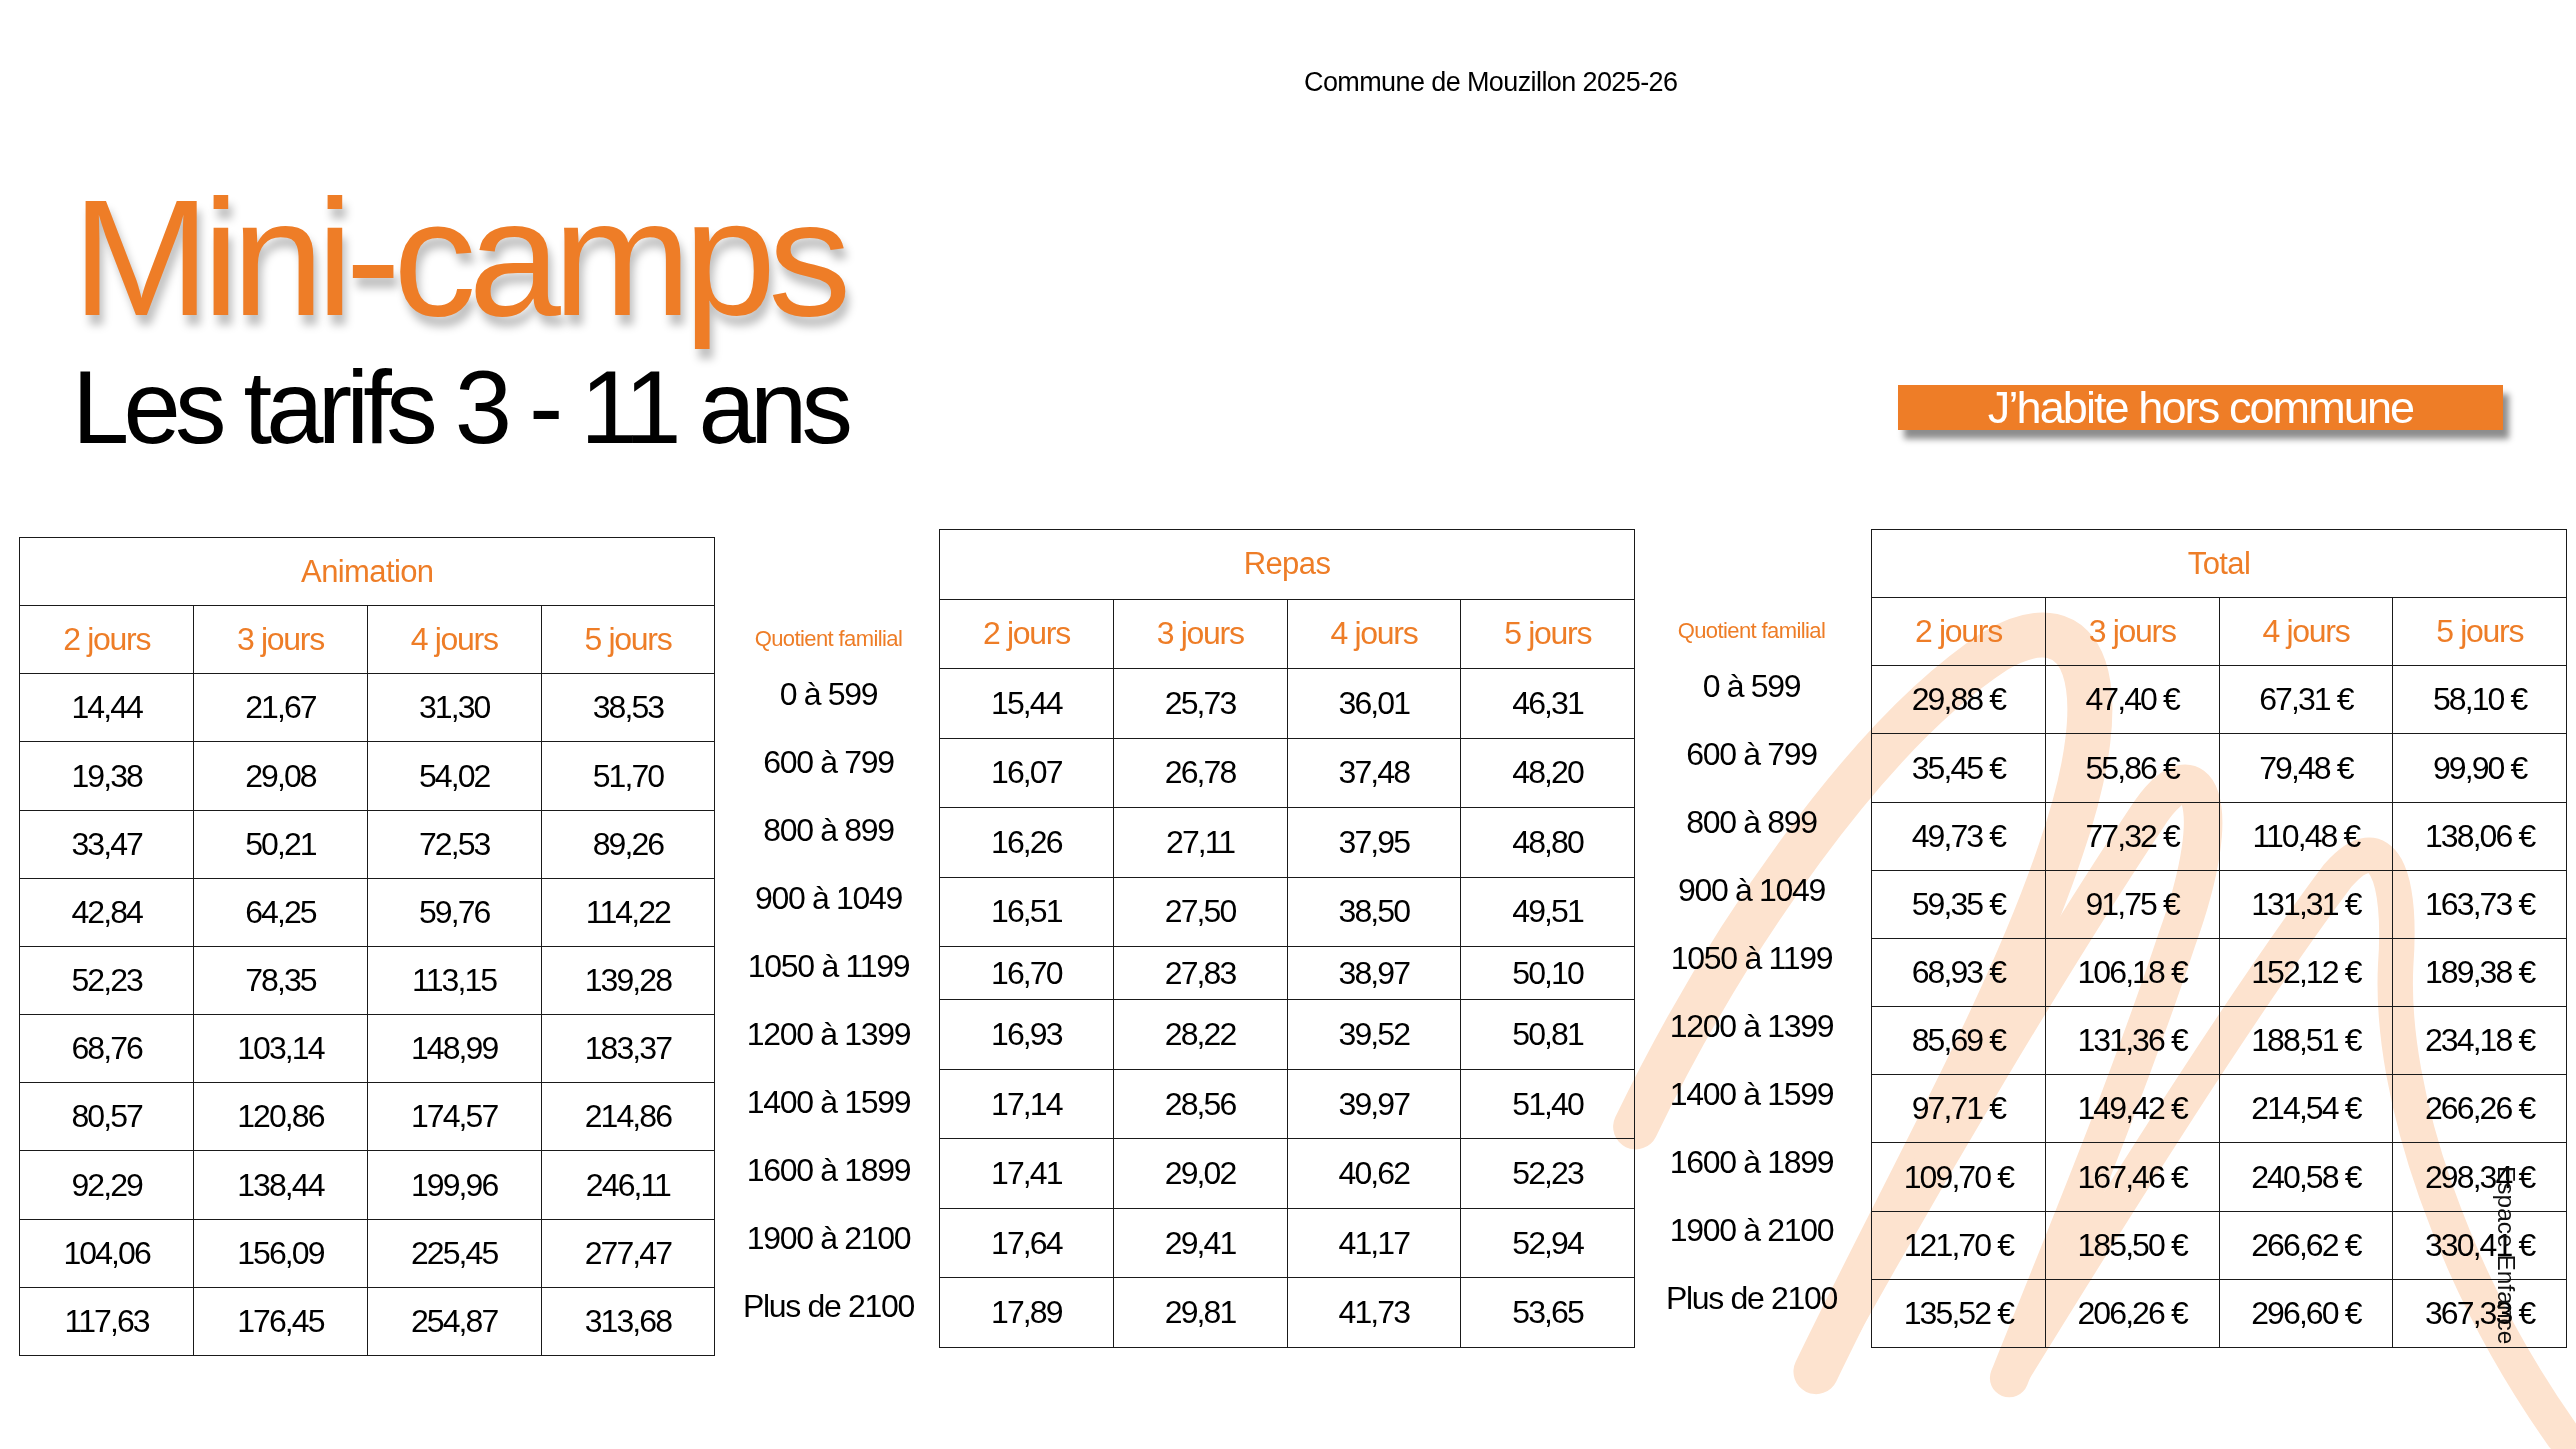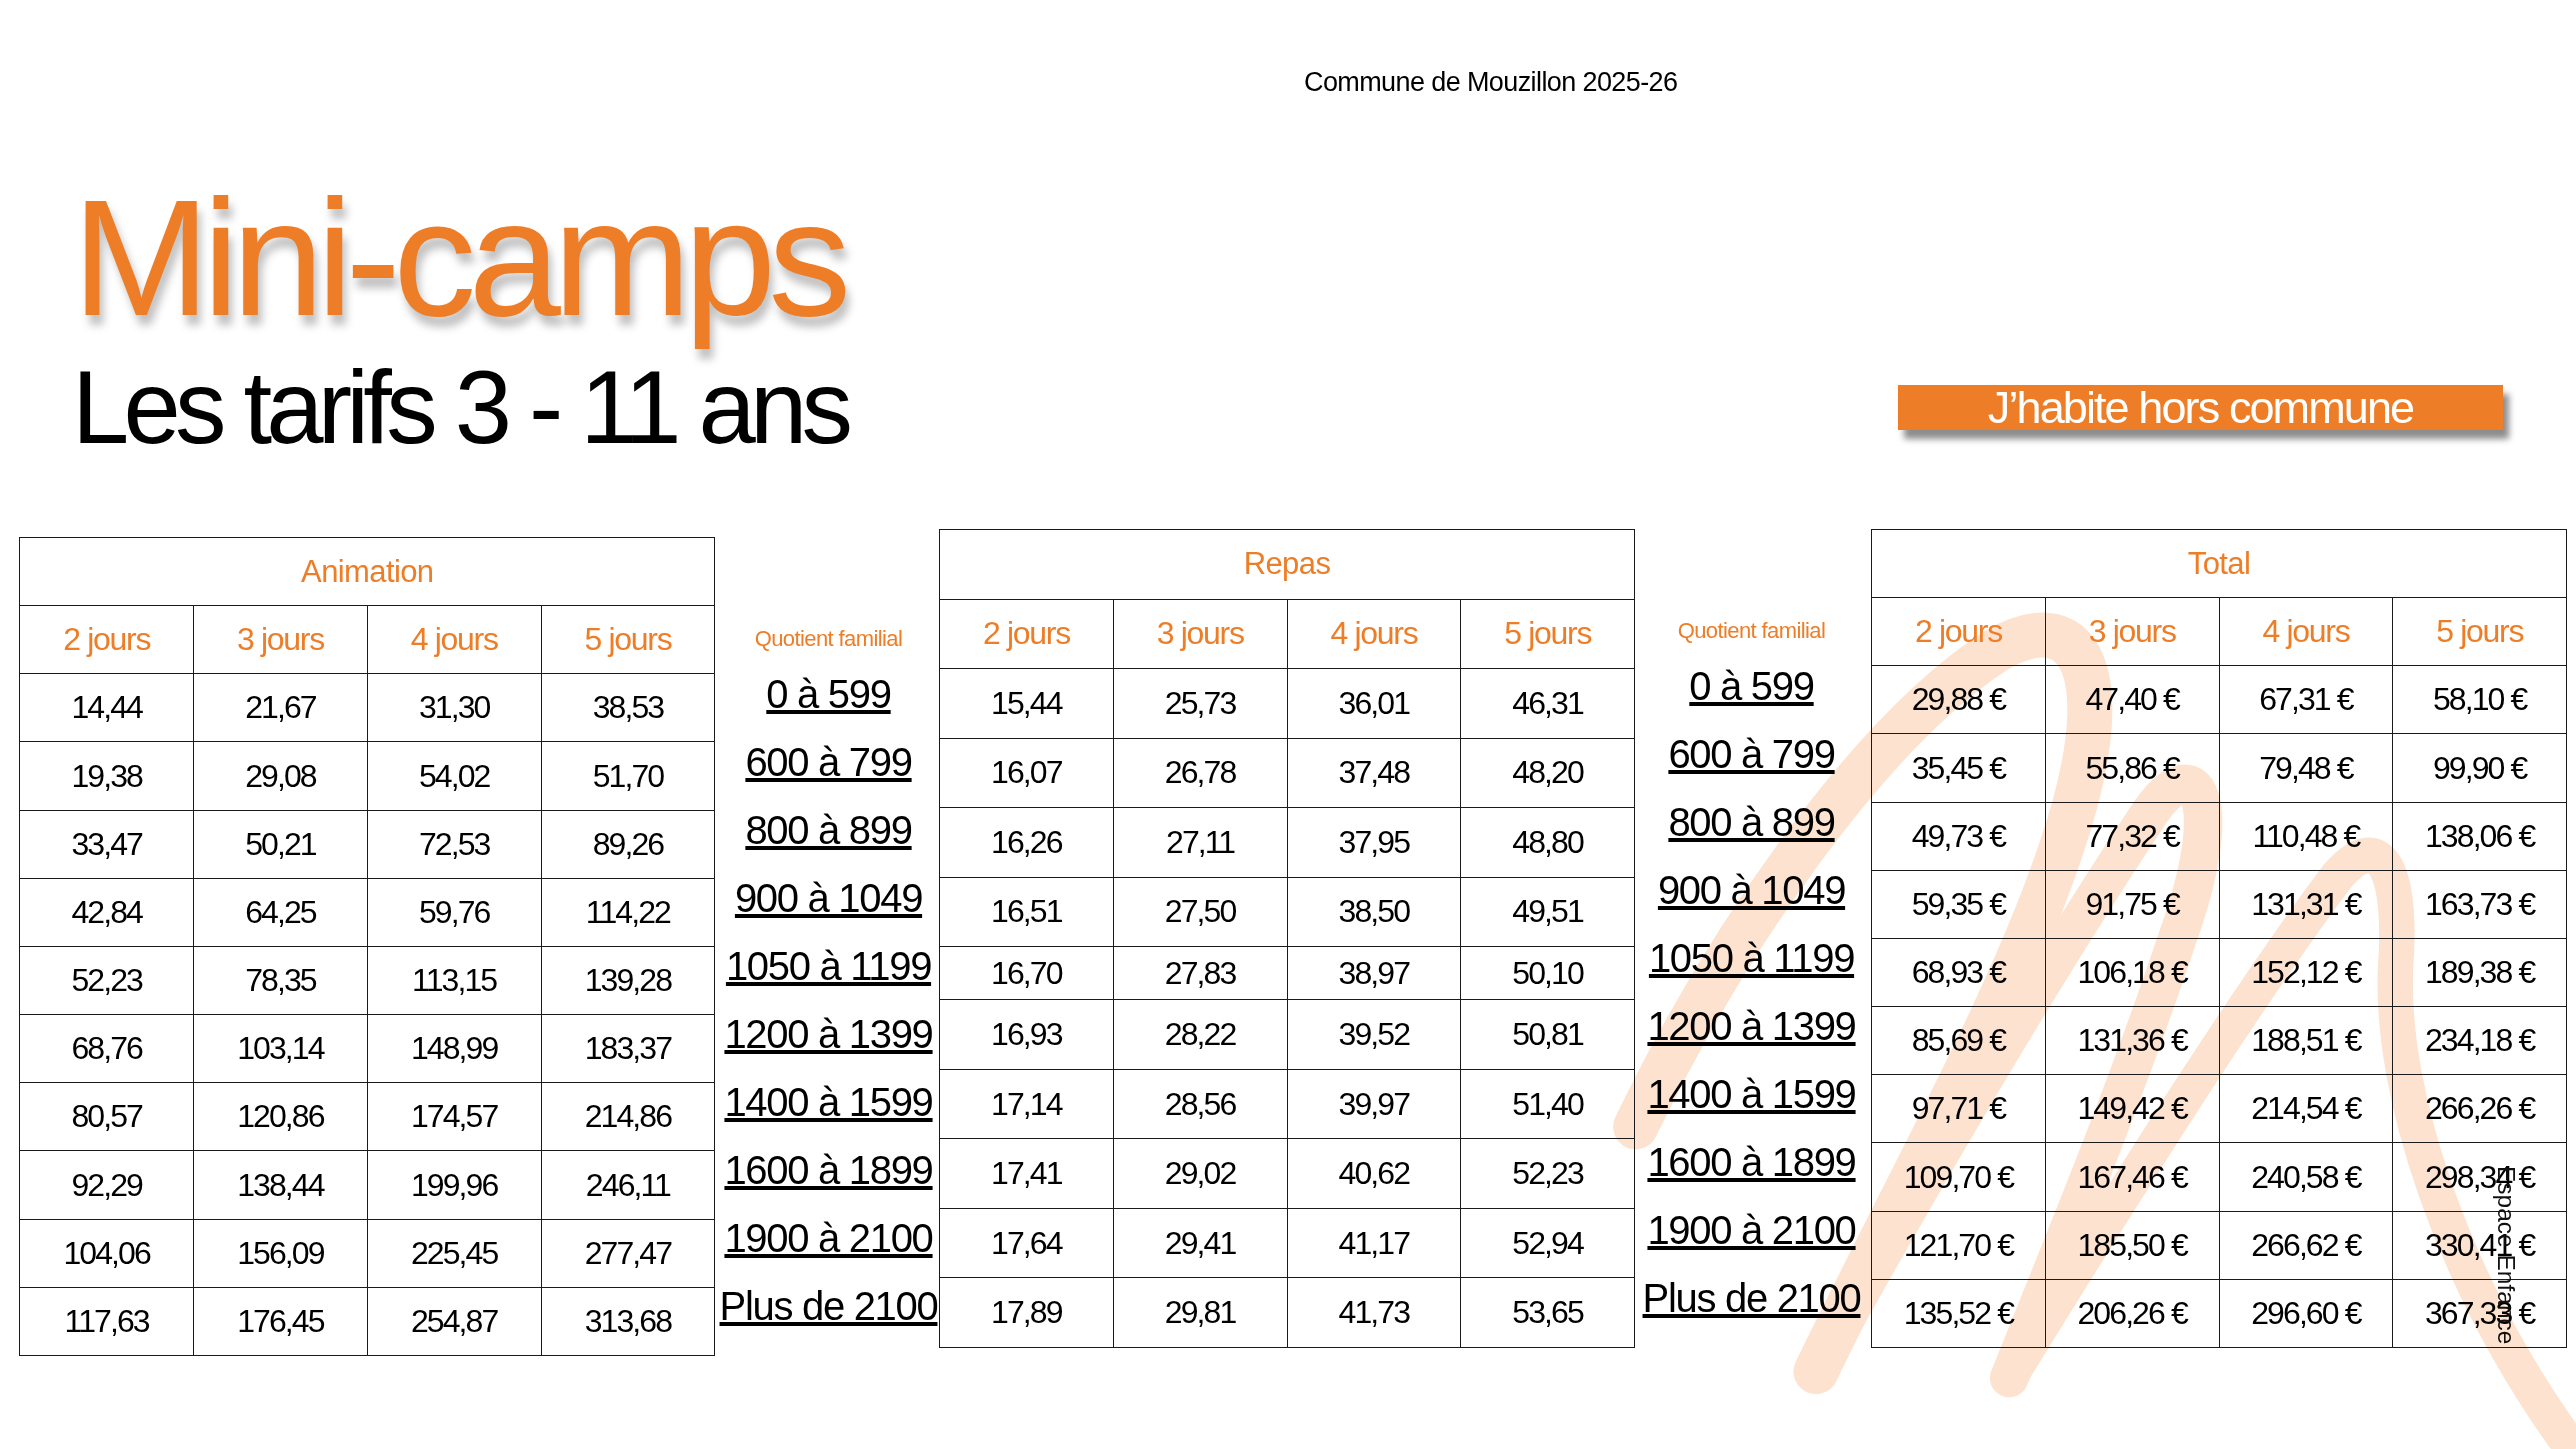--- a/index.html
+++ b/index.html
@@ -23,21 +23,21 @@
   table.grid {
     position:absolute; border-collapse:collapse; table-layout:fixed; z-index:1;
     background:transparent;
   }
   table.grid td { border:1.9px solid #1a1a1a; text-align:center; padding:0; overflow:hidden; white-space:nowrap; }
   table.grid td.section { color:#ee7d27; font-size:31px; letter-spacing:-0.6px; }
   table.grid td.day { color:#ee7d27; font-size:32px; letter-spacing:-1.3px; }
   table.grid td.val { font-size:32px; letter-spacing:-1.9px; }
   .qf { position:absolute; z-index:1; width:225px; text-align:center; }
   .qf .qf-head { color:#ee7d27; font-size:22px; letter-spacing:-0.6px; white-space:nowrap; }
-  .qf .qf-row { font-size:40px; letter-spacing:-1.3px; white-space:nowrap;text-decoration:underline; }
+  .qf .qf-row { font-size:32px; letter-spacing:-1.3px; white-space:nowrap; }
   .side-label {
     left:2492px; top:1166px; z-index:2; font-size:24.5px; writing-mode:vertical-rl;
     white-space:nowrap; color:#111;
   }
 </style>
 </head>
 <body>
 
 <div class="abs top-header">Commune de Mouzillon 2025-26</div>
 <div class="abs title">Mini-camps</div>

